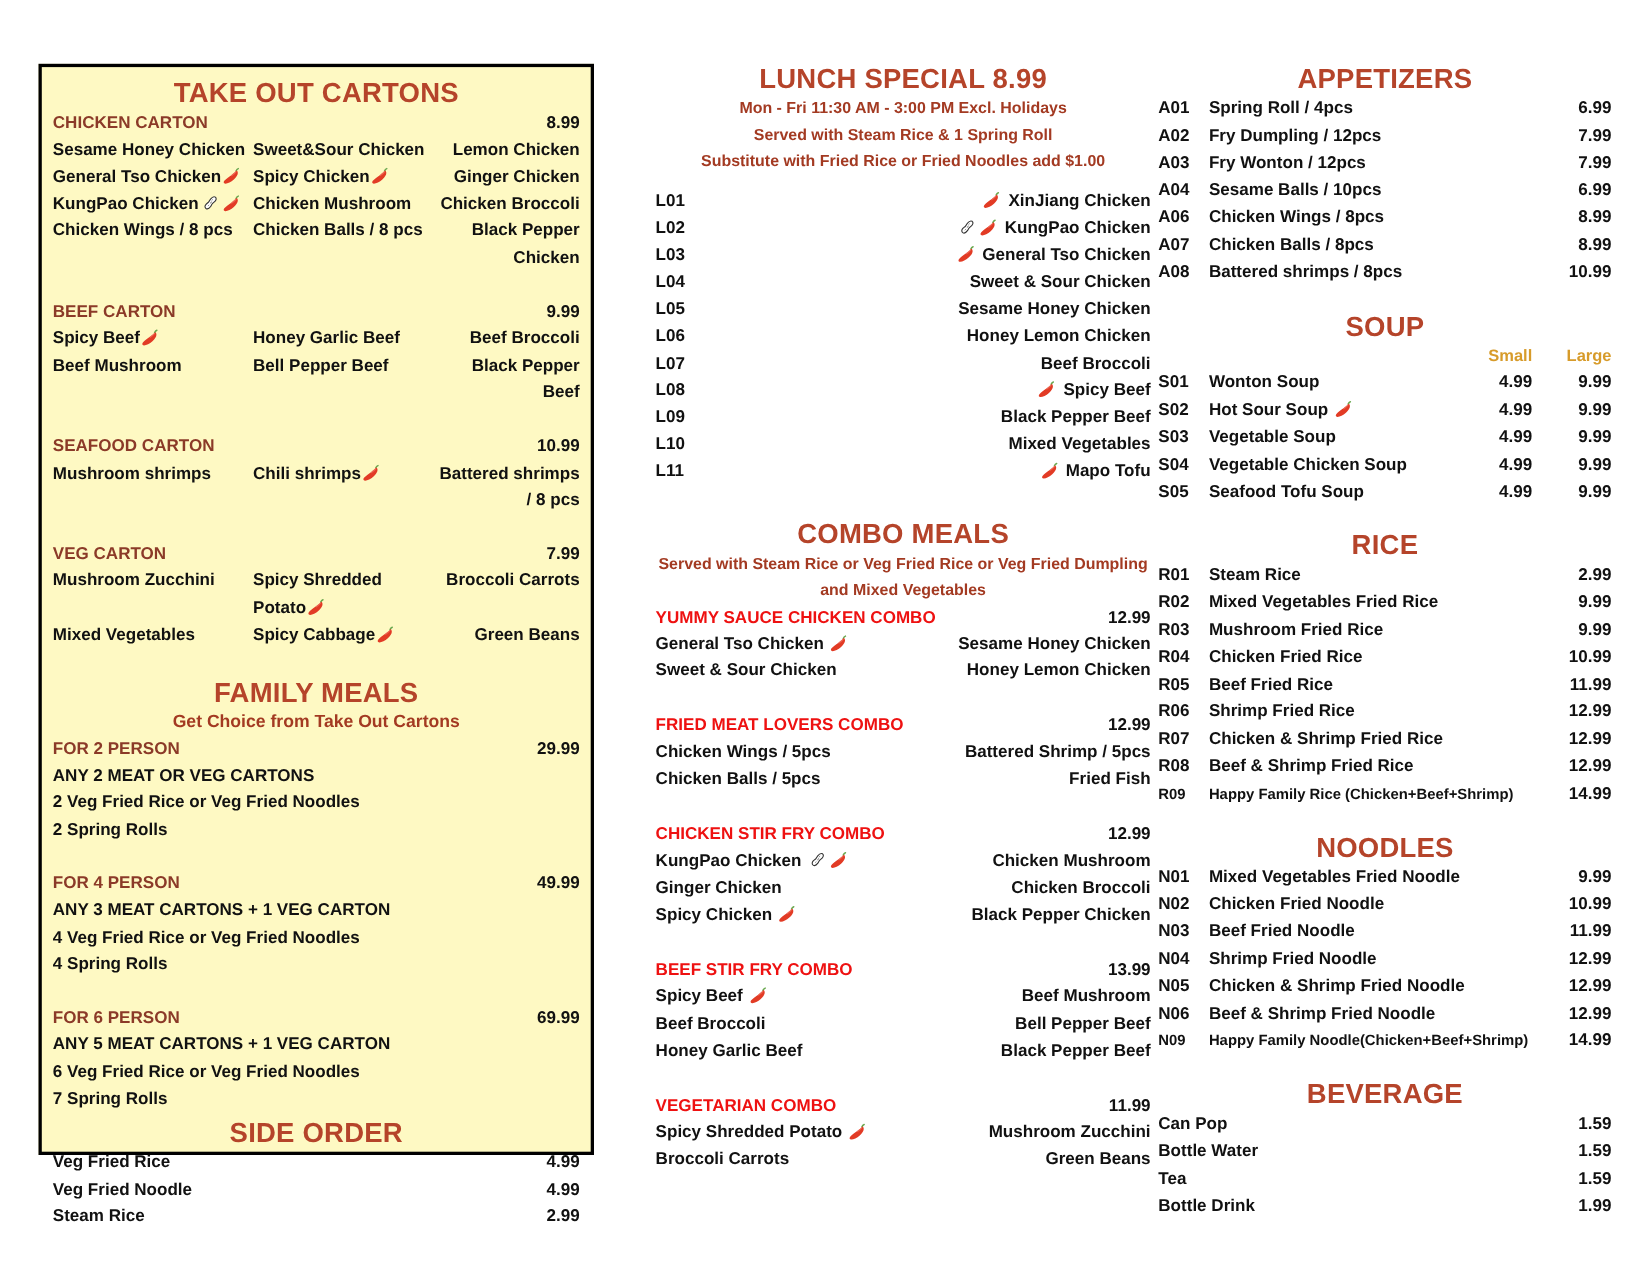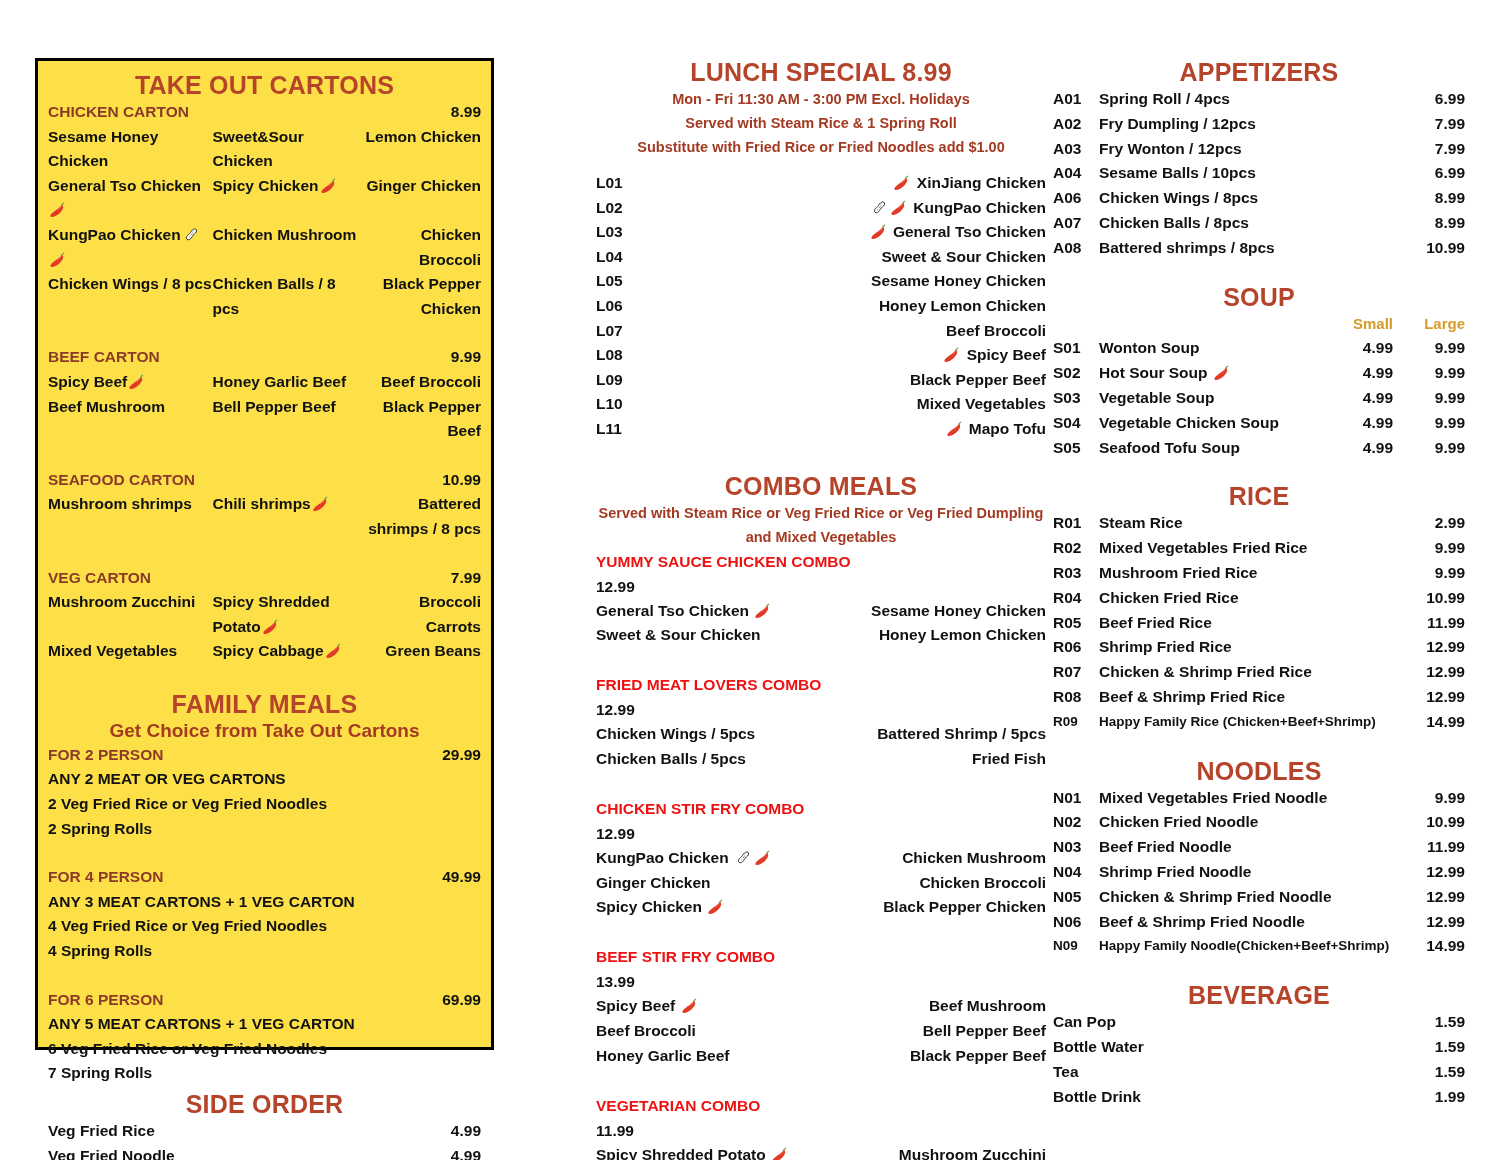--- a/index.html
+++ b/index.html
@@ -48,23 +48,23 @@
     vertical-align: -3px;
     width: 20px; height: 16px;
     position: relative;
   }
   .chili svg, .peanut svg { display: block; }
 
   
   .left-box {
     position: absolute;
     left: 35px; top: 58px;
-    width: 459px; height: 992px;
+    width: 505px; height: 992px;
     border: 3px solid #000;
-    background: #fde047;
+    background: #fef9c3;
     padding: 10px 8px 0 8px;
   }
   .lrow {
     display: flex;
     align-items: baseline;
     font-size: 15.5px;
     font-weight: bold;
     line-height: 24.6px;
     padding: 0 2px;
   }
@@ -109,21 +109,20 @@
     line-height: 24.6px;
   }
   .lunch-row .code { text-align: left; }
   .lunch-row .name { text-align: right; }
 
   .combo-head {
     display: flex;
     justify-content: space-between;
     align-items: baseline;
     line-height: 25px;
-    flex-direction: column;
   }
   .combo-row {
     display: flex;
     justify-content: space-between;
     align-items: baseline;
     font-size: 15.5px;
     font-weight: bold;
     line-height: 24.8px;
   }
   .combo-row .a { text-align: left; }
@@ -273,21 +272,21 @@
           <span class="c2">Spicy Cabbage<span class="chili"><svg width="20" height="16" viewBox="0 0 20 16">
                 <path d="M15.6 1.3c-.9 .3 -1.6 1.1 -2 2.1" stroke="#6aa84f" stroke-width="1.4" fill="none" stroke-linecap="round"></path>
                 <path d="M13.9 3.1c-.7 1.2 -2.2 2.4 -4.3 3.9C7 8.8 4.4 10.6 2.9 12.4c-1 1.2 -.6 2.5 .9 2.6 2 .1 5.2-1.5 7.8-3.8 2.3-2 3.6-4.3 3.6-5.9 0-1.2-.6-2-1.3-2.2z" fill="#e23b25"></path>
                 <path d="M13.4 4.2c-.7 1.1 -2 2.1 -3.8 3.4" stroke="#f07060" stroke-width="1.1" fill="none" stroke-linecap="round" opacity=".75"></path>
               </svg></span></span>
           <span class="c3">Green Beans</span>
         </div>
       </div>
     <div style="height:26px"></div>
     <div class="hdr">FAMILY MEALS</div>
-    <div class="subhdr" style="font-size:19px">Get Choice from Take Out Cartons</div>
+    <div class="subhdr" style="font-size:16px">Get Choice from Take Out Cartons</div>
     <div id="left-family">
         <div class="cat-row">
           <span class="cat">FOR 2 PERSON</span>
           <span class="price">29.99</span>
         </div>
         <div class="plain-line">ANY 2 MEAT OR VEG CARTONS</div>
         <div class="plain-line">2 Veg Fried Rice or Veg Fried Noodles</div>
         <div class="plain-line">2 Spring Rolls</div>
         <div class="gap"></div>
         <div class="cat-row">

